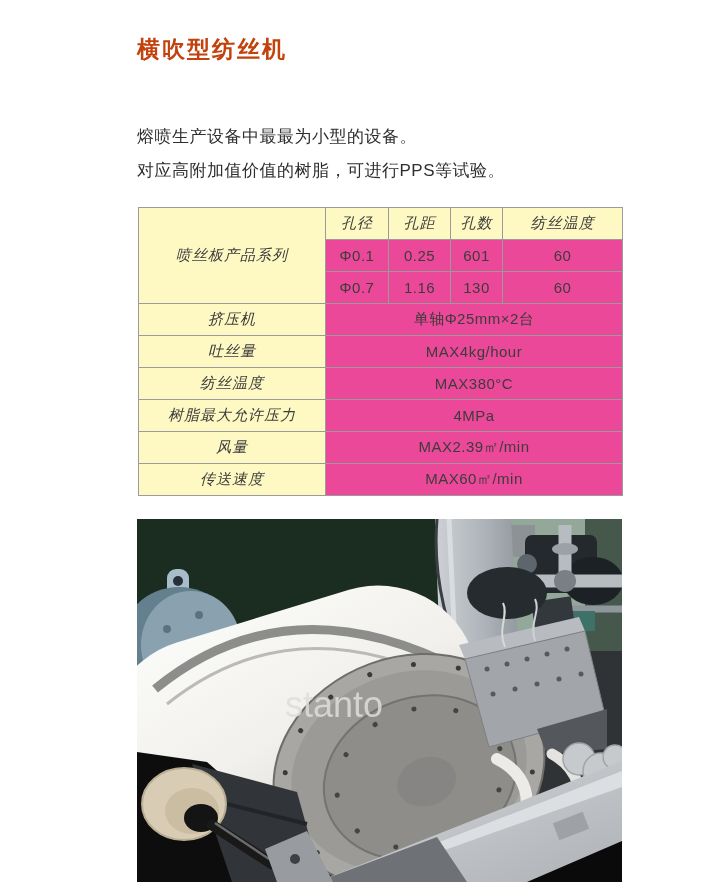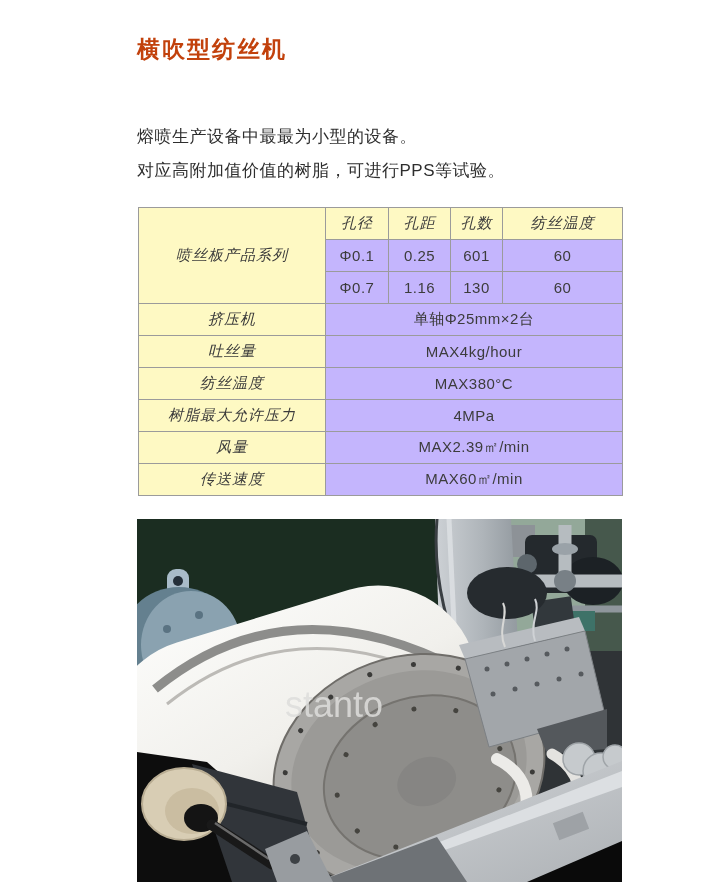--- a/index.html
+++ b/index.html
@@ -21,21 +21,21 @@
   table.spec{
     position:absolute;left:138px;top:207px;
     width:484px;border-collapse:collapse;table-layout:fixed;
     font-size:15px;color:#3c3c3c;
   }
   table.spec td{
     border:1px solid #9b9b9b;
     text-align:center;vertical-align:middle;
     height:31px;padding:0 2px;
     letter-spacing:1px;
-    background:#c4b5fd;
+    background:#ec4899;
   }
   table.spec td.lbl, table.spec td.hd{
     background:#fef9c3;
     font-style:italic;
   }
   table.spec td.num{letter-spacing:0.5px;}
   .photo{
     position:absolute;left:137px;top:519px;width:485px;height:402px;
   }
   .photo svg{display:block;}

